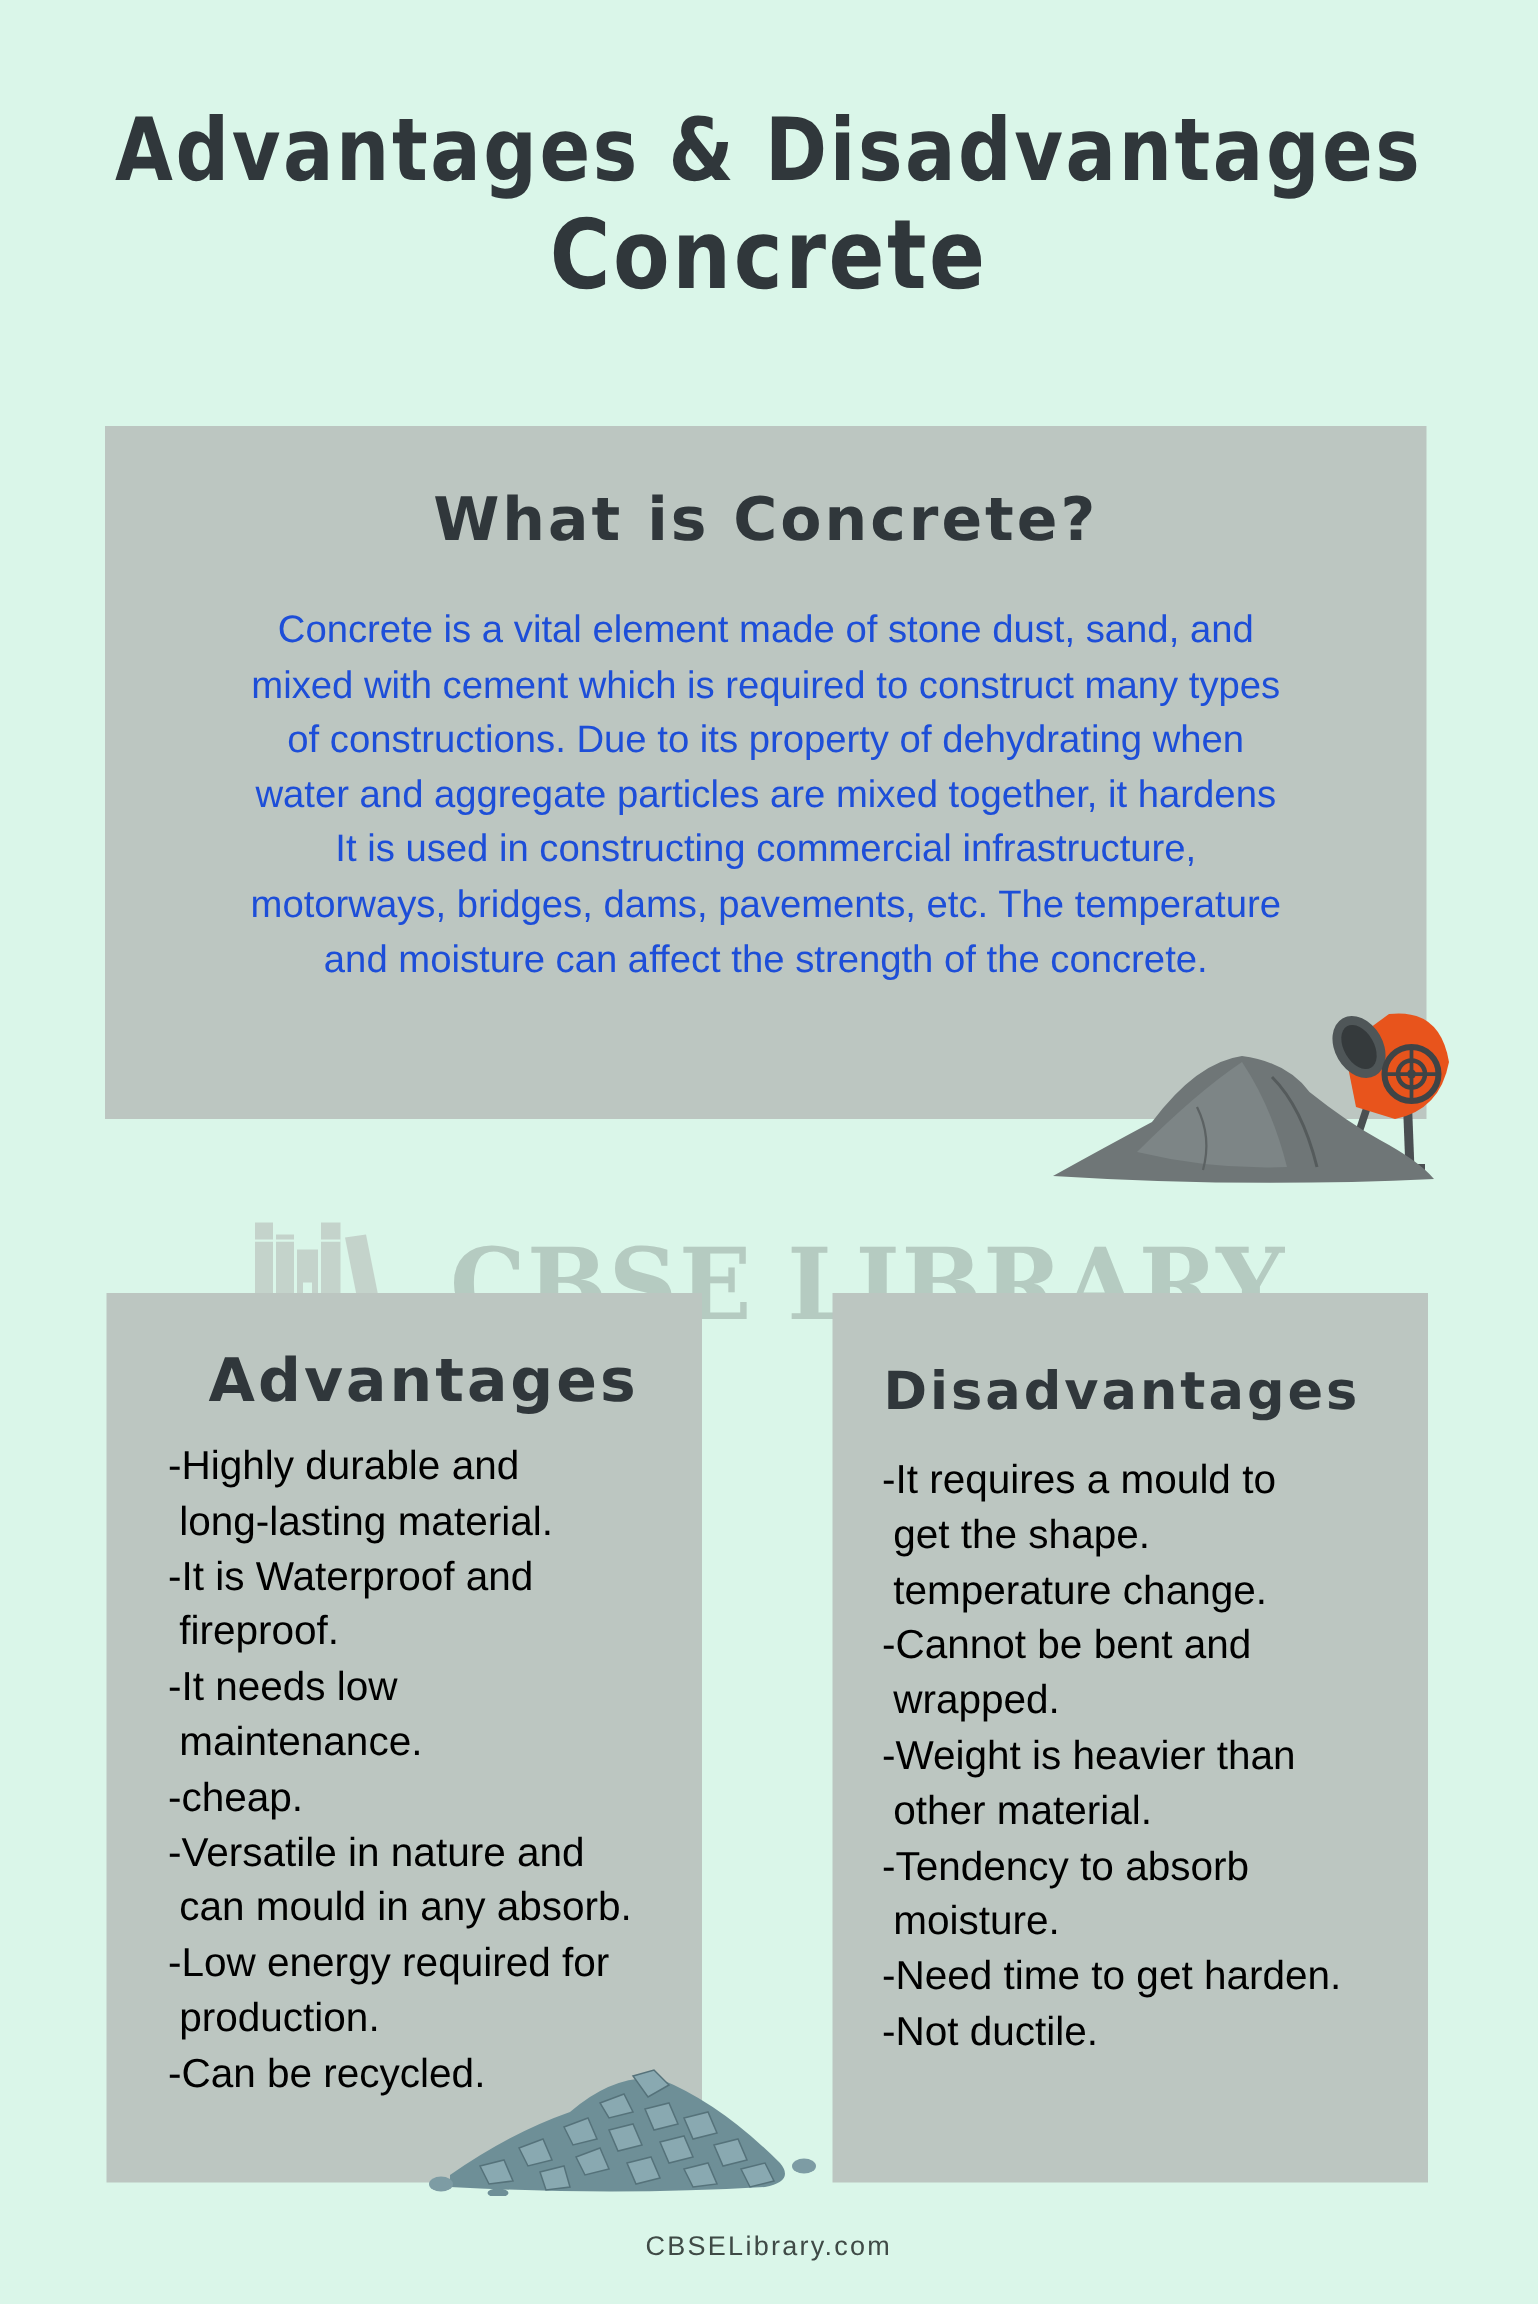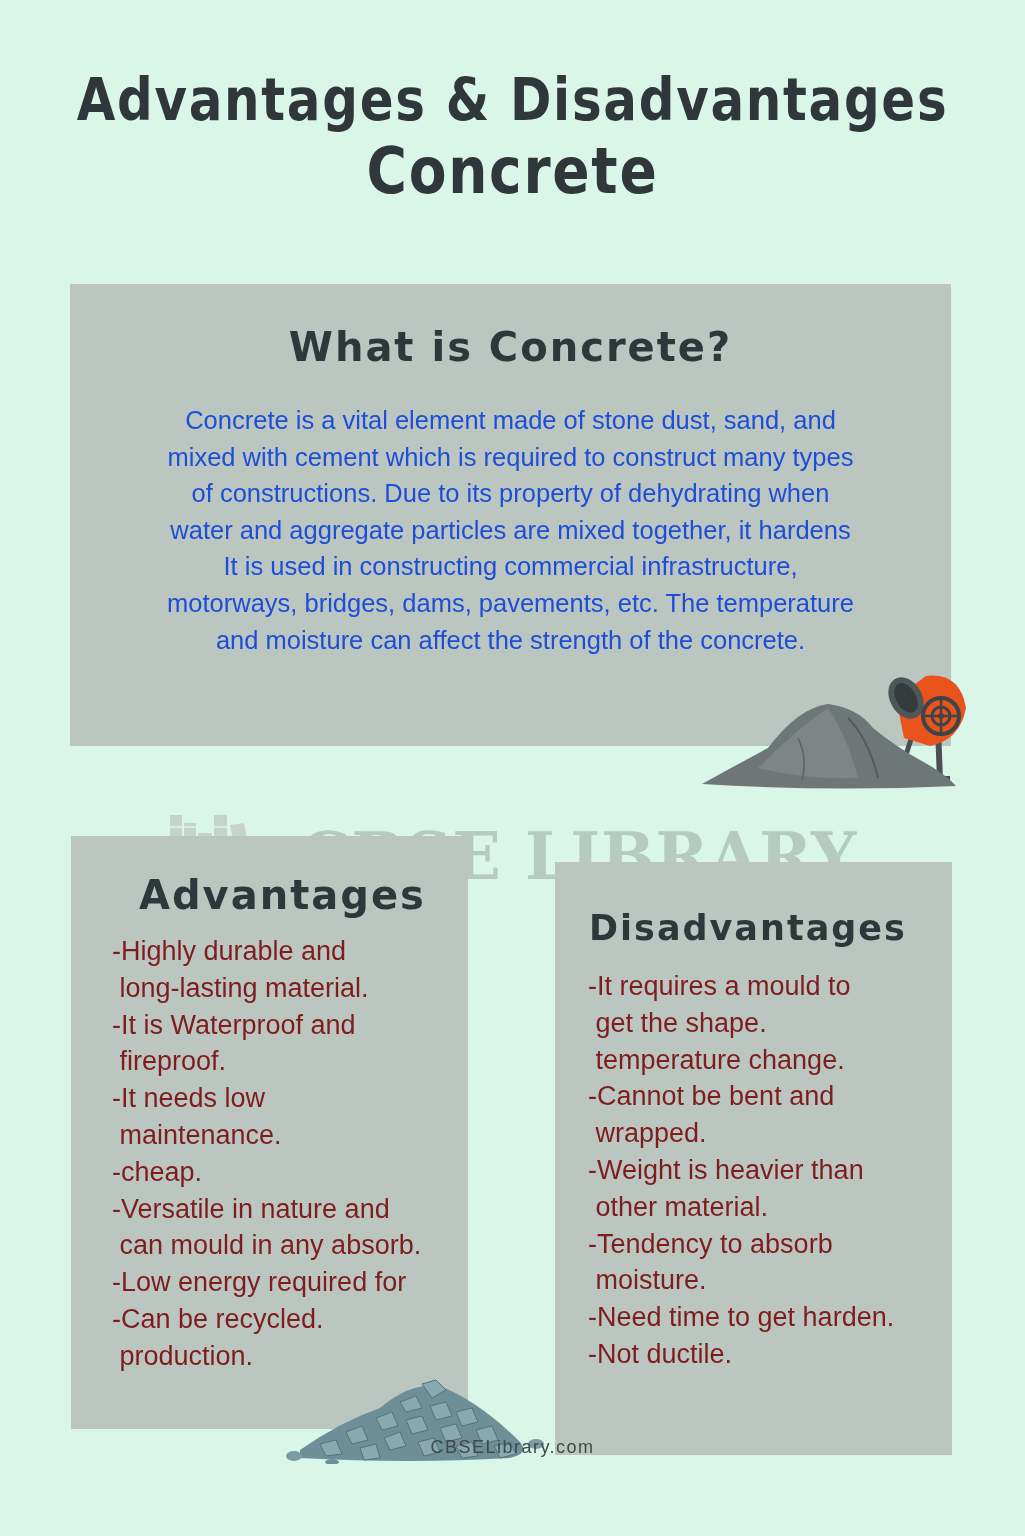--- a/index.html
+++ b/index.html
@@ -14,54 +14,54 @@
     position: absolute; left: 0; width: 1025px; text-align: center;
     font-family: "DejaVu Sans", sans-serif; font-weight: bold;
     color: #30373b; letter-spacing: 2px;
     transform: scaleX(0.86);
   }
   .title.l1 { top: 66px; font-size: 58px; }
   .title.l2 { top: 134px; font-size: 64px; }
 
   .panel { position: absolute; background: #bcc6c1; }
   #what-panel { left: 70px; top: 284px; width: 881px; height: 462px; }
-  #adv-panel { left: 71px; top: 836px; width: 397px; height: 593px; }
+  #adv-panel { left: 71px; top: 862px; width: 397px; height: 593px; }
   #dis-panel { left: 555px; top: 862px; width: 397px; height: 593px; }
 
   .panel-heading {
     position: absolute; font-family: "DejaVu Sans", sans-serif; font-weight: bold;
     color: #30373b; letter-spacing: 2px; white-space: nowrap;
   }
   #what-heading { left: 0; width: 881px; text-align: center; top: 40px; font-size: 40px; }
   #adv-heading { left: 68px; top: 36px; font-size: 40px; }
   #dis-heading { left: 34px; top: 46px; font-size: 35px; }
 
   #what-body {
     position: absolute; left: 30px; width: 821px; top: 118px;
     text-align: center; color: #1d4ed8; font-size: 25.5px; line-height: 36.6px;
   }
   .list {
     position: absolute; margin: 0; padding: 0; list-style: none;
-    color: #7f1d1d; font-size: 27px; line-height: 36.8px;
+    color: #000000; font-size: 27px; line-height: 36.8px;
   }
   #adv-list { left: 41px; top: 97px; }
   #dis-list { left: 33px; top: 106px; }
   .list li { white-space: pre; }
 
   #watermark {
     position: absolute; left: 168px; top: 770px; height: 85px;
     display: flex; align-items: center; margin-top: 43px;
   }
   #watermark-text {
     font-family: "DejaVu Serif", serif; font-weight: bold; font-size: 66px;
     color: #b5cbc1; letter-spacing: 1px; margin-left: 40px;
     transform: scaleX(0.96); transform-origin: left center;
   }
   #footer {
-    position: absolute; top: 1437px; left: 0; width: 1025px; text-align: center;
+    position: absolute; top: 1487px; left: 0; width: 1025px; text-align: center;
     font-size: 18px; color: #3f4a46; letter-spacing: 1.5px;
   }
   .illus { position: absolute; }
 </style>
 </head>
 <body>
 
 <div class="title l1">Advantages &amp; Disadvantages</div>
 <div class="title l2">Concrete</div>
 
@@ -125,22 +125,22 @@
     <li>-Highly durable and</li>
     <li> long-lasting material.</li>
     <li>-It is Waterproof and</li>
     <li> fireproof.</li>
     <li>-It needs low</li>
     <li> maintenance.</li>
     <li>-cheap.</li>
     <li>-Versatile in nature and</li>
     <li> can mould in any absorb.</li>
     <li>-Low energy required for</li>
+    <li> production.</li>
     <li>-Can be recycled.</li>
-    <li> production.</li>
   </ul>
 </div>
 
 <div class="panel" id="dis-panel">
   <div class="panel-heading" id="dis-heading">Disadvantages</div>
   <ul class="list" id="dis-list">
     <li>-It requires a mould to</li>
     <li> get the shape.</li>
     <li> temperature change.</li>
     <li>-Cannot be bent and</li>

